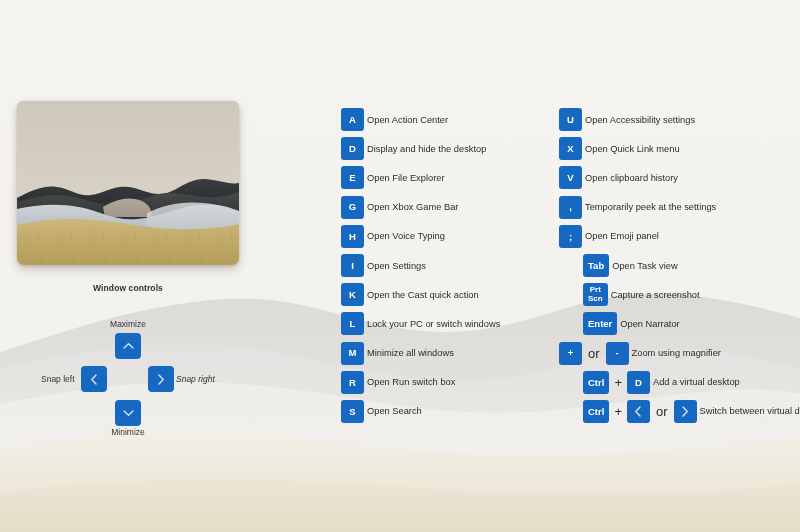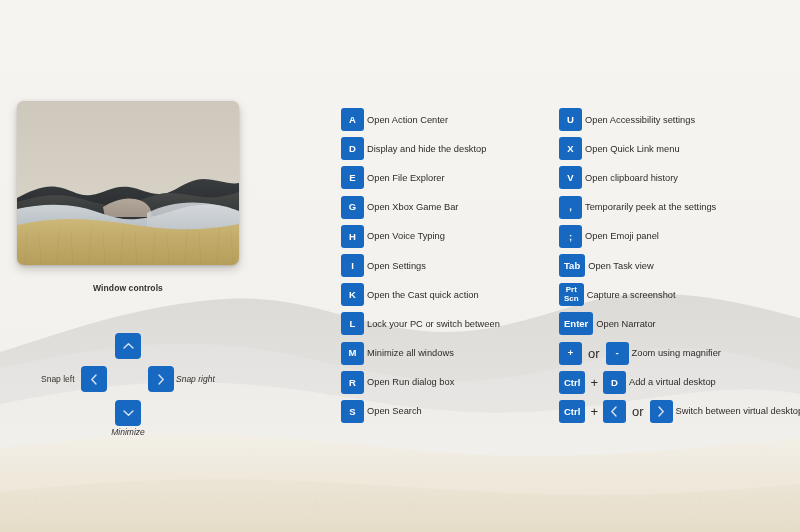--- a/index.html
+++ b/index.html
@@ -60,21 +60,21 @@
     color: #35322e;
     letter-spacing: .1px;
   }
   .wc-caption {
     position: absolute;
     font-size: 8.5px;
     color: #35322e;
     white-space: nowrap;
   }
   .wc-cap-max   { top: 36px; left: 0; width: 256px; text-align: center; }
-  .wc-cap-min   { top: 144px; left: 0; width: 256px; text-align: center; font-style: italic; }
+  .wc-cap-min   { top: 144px; left: 0; width: 256px; text-align: center; }
   .wc-cap-left  { top: 91px; left: 41px; }
   .wc-cap-right { top: 91px; left: 176px; font-style: italic; }
 
   .arrowkey {
     position: absolute;
     width: 26px;
     height: 26px;
     background: #1668c1;
     border-radius: 4px;
     display: flex;
@@ -108,21 +108,21 @@
     padding: 0 3px;
     display: inline-flex;
     flex-direction: column;
     align-items: center;
     justify-content: center;
     font-size: 9.5px;
     font-weight: 600;
     line-height: 1.0;
     flex: 0 0 auto;
   }
-  .key.wide  { padding: 0 5px; }
+  .key.wide  { padding: 0 5px; margin-left: 24px; }
   .key.two-line { font-size: 8px; line-height: 1.12; }
   .key .kl { display: block; }
   .key svg { display: block; }
 
   .desc {
     font-size: 9.3px;
     color: #2e2b27;
     margin-left: 3px;
   }
   .joiner {
@@ -280,20 +280,21 @@
           <path d="M200,164 L202,127"></path>
             <path d="M216,164 L214,130"></path>
         </g>
       </svg>
     </div>
   </div>
 
   <div id="wincontrols">
     <div class="wc-title">Window controls</div>
 
+    <div class="wc-caption wc-cap-max">Maximize</div>
     <div class="wc-caption wc-cap-min">Minimize</div>
     <div class="wc-caption wc-cap-left">Snap left</div>
     <div class="wc-caption wc-cap-right">Snap right</div>
 
     <div class="arrowkey ak-up">
       <span>
         <svg width="11" height="8" viewBox="0 0 11 8">
             <path d="M1 6 L5.5 1.8 L10 6" fill="none" stroke="#d6e4f3" stroke-width="1.4" stroke-linecap="round" stroke-linejoin="round"></path>
           </svg>
       </span>
@@ -361,33 +362,33 @@
       <div class="row">
         <span class="key">
           <span class="kl">K</span>
         </span>
         <span class="desc">Open the Cast quick action</span>
       </div>
       <div class="row">
         <span class="key">
           <span class="kl">L</span>
         </span>
-        <span class="desc">Lock your PC or switch between</span>
+        <span class="desc">Lock your PC or switch windows</span>
       </div>
       <div class="row">
         <span class="key">
           <span class="kl">M</span>
         </span>
         <span class="desc">Minimize all windows</span>
       </div>
       <div class="row">
         <span class="key">
           <span class="kl">R</span>
         </span>
-        <span class="desc">Open Run dialog box</span>
+        <span class="desc">Open Run switch box</span>
       </div>
       <div class="row">
         <span class="key">
           <span class="kl">S</span>
         </span>
         <span class="desc">Open Search</span>
       </div>
     </div>
 
   <div class="col" id="col-right">

